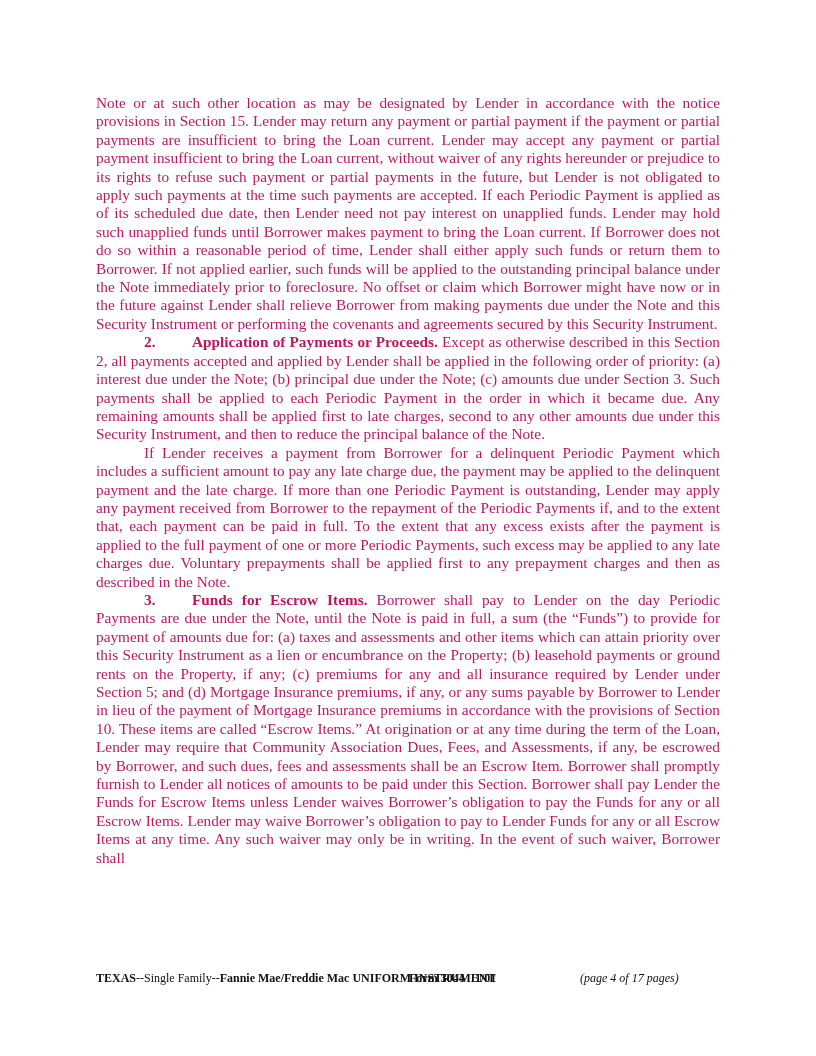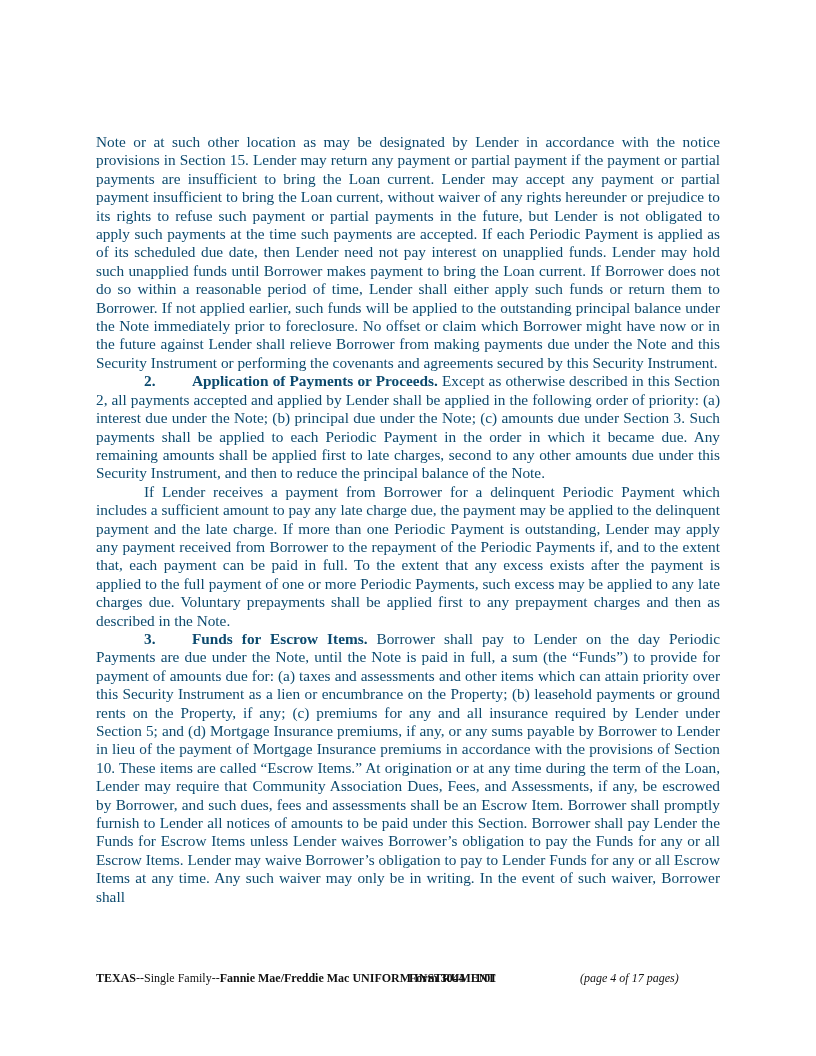--- a/index.html
+++ b/index.html
@@ -1,19 +1,19 @@
 <!DOCTYPE html>
 <html><head>
 <meta charset="utf-8">
 <style>
   html, body { margin:0; padding:0; background:#fff; }
   body { width:816px; height:1056px; position:relative; overflow:hidden; }
   .page { position:absolute; left:96px; top:94px; width:624px;
           font-family:"Liberation Serif", serif; font-size:15.3px; line-height:18.4px;
-          color:#0c4a6e; text-align:justify;margin-top:39px; }
+          color:#be185d; text-align:justify; }
   .page p { margin:0; }
   .indent { text-indent:48px; }
   .sec-num { font-weight:bold; display:inline-block; width:48px; text-indent:0; }
   .sec-title { font-weight:bold; }
   .footer { position:absolute; left:96px; top:971px; width:624px; height:16px;
             font-family:"Liberation Serif", serif; font-size:12px; color:#111; }
   .footer span { position:absolute; top:0; white-space:nowrap; }
   .b { font-weight:bold; }
   .i { font-style:italic;margin-left:38px; }
 </style>

